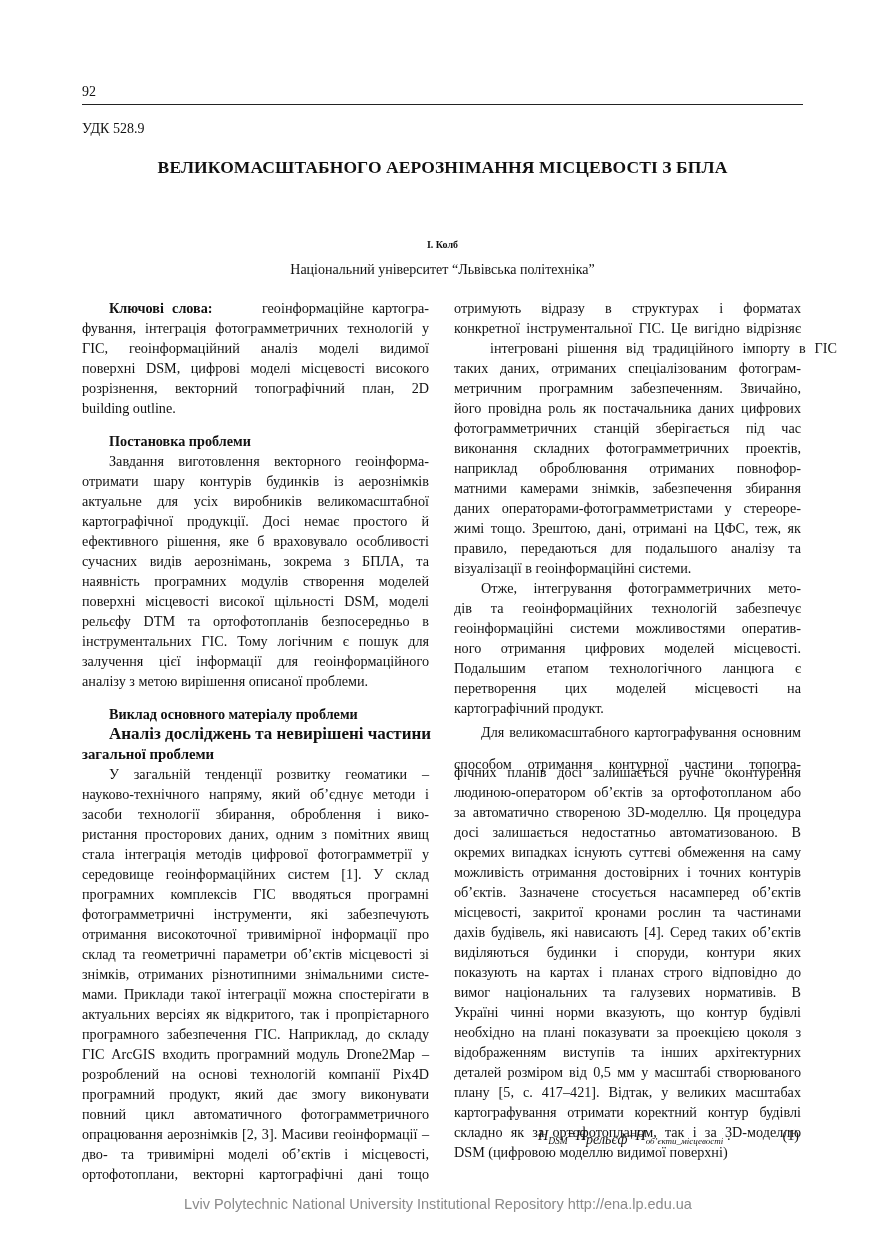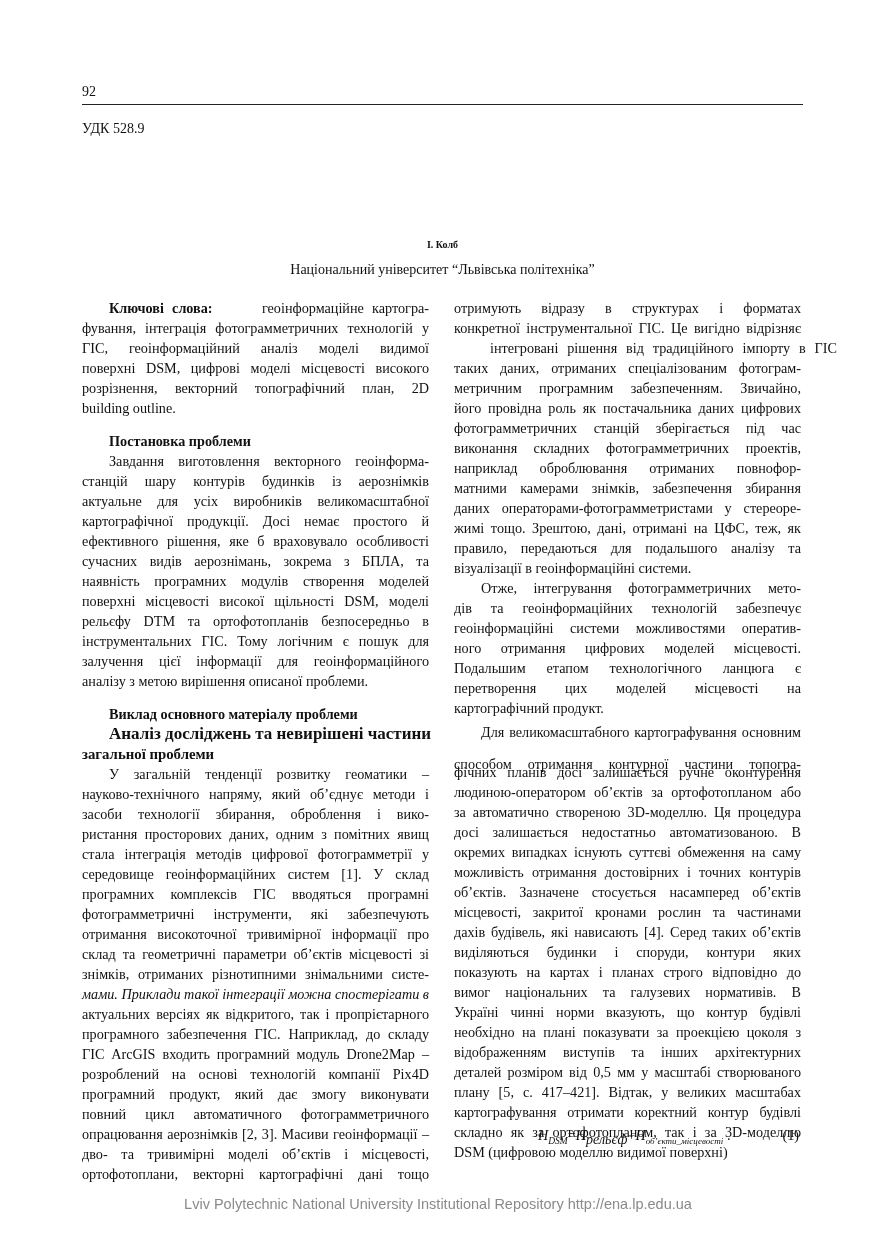--- a/index.html
+++ b/index.html
@@ -30,36 +30,37 @@
 </head>
 <body>
 
 <div class="hdr">
   <span class="pg">92</span>
 </div>
 
 <div class="udk">УДК 528.9</div>
 
 <div class="title">
+  <div>ВЕЛИКОМАСШТАБНОГО АЕРОЗНІМАННЯ МІСЦЕВОСТІ З БПЛА</div>
 </div>
 
 <div class="author">І. Колб</div>
 <div class="affil">Національний університет “Львівська політехніка”</div>
 
 <div class="col left" style="top:0;">
   <div class="ln ind" style="top:298px;"><b>Ключові слова:</b>&nbsp;&nbsp;&nbsp;&nbsp;&nbsp;&nbsp;<span>геоінформаційне картогра-</span></div>
   <div class="ln" style="top:318px;">фування, інтеграція фотограмметричних технологій у</div>
   <div class="ln" style="top:338px;">ГІС, геоінформаційний аналіз моделі видимої</div>
   <div class="ln" style="top:358px;">поверхні DSM, цифрові моделі місцевості високого</div>
   <div class="ln" style="top:378px;">розрізнення, векторний топографічний план, 2D</div>
   <div class="ln last" style="top:398px;">building outline.</div>
 
   <div class="ln ind hd" style="top:431px;">Постановка проблеми</div>
   <div class="ln ind" style="top:451px;">Завдання виготовлення векторного геоінформа-</div>
-  <div class="ln" style="top:471px;">станцій шару контурів будинків із аерознімків</div>
+  <div class="ln" style="top:471px;">отримати шару контурів будинків із аерознімків</div>
   <div class="ln" style="top:491px;">актуальне для усіх виробників великомасштабної</div>
   <div class="ln" style="top:511px;">картографічної продукції. Досі немає простого й</div>
   <div class="ln" style="top:531px;">ефективного рішення, яке б враховувало особливості</div>
   <div class="ln" style="top:551px;">сучасних видів аерознімань, зокрема з БПЛА, та</div>
   <div class="ln" style="top:571px;">наявність програмних модулів створення моделей</div>
   <div class="ln" style="top:591px;">поверхні місцевості високої щільності DSM, моделі</div>
   <div class="ln" style="top:611px;">рельєфу DTM та ортофотопланів безпосередньо в</div>
   <div class="ln" style="top:631px;">інструментальних ГІС. Тому логічним є пошук для</div>
   <div class="ln" style="top:651px;">залучення цієї інформації для геоінформаційного</div>
   <div class="ln last" style="top:671px;">аналізу з метою вирішення описаної проблеми.</div>
@@ -72,21 +73,21 @@
   <div class="ln" style="top:784px;">науково-технічного напряму, який об’єднує методи і</div>
   <div class="ln" style="top:804px;">засоби технології збирання, оброблення і вико-</div>
   <div class="ln" style="top:824px;">ристання просторових даних, одним з помітних явищ</div>
   <div class="ln" style="top:844px;">стала інтеграція методів цифрової фотограмметрії у</div>
   <div class="ln" style="top:864px;">середовище геоінформаційних систем [1]. У склад</div>
   <div class="ln" style="top:884px;">програмних комплексів ГІС вводяться програмні</div>
   <div class="ln" style="top:904px;">фотограмметричні інструменти, які забезпечують</div>
   <div class="ln" style="top:924px;">отримання високоточної тривимірної інформації про</div>
   <div class="ln" style="top:944px;">склад та геометричні параметри об’єктів місцевості зі</div>
   <div class="ln" style="top:964px;">знімків, отриманих різнотипними знімальними систе-</div>
-  <div class="ln" style="top:984px;font-style:italic;">мами. Приклади такої інтеграції можна спостерігати в</div>
+  <div class="ln" style="top:984px;">мами. Приклади такої інтеграції можна спостерігати в</div>
   <div class="ln" style="top:1004px;">актуальних версіях як відкритого, так і пропрієтарного</div>
   <div class="ln" style="top:1024px;">програмного забезпечення ГІС. Наприклад, до складу</div>
   <div class="ln" style="top:1044px;">ГІС ArcGIS входить програмний модуль Drone2Map –</div>
   <div class="ln" style="top:1064px;">розроблений на основі технологій компанії Pix4D</div>
   <div class="ln" style="top:1084px;">програмний продукт, який дає змогу виконувати</div>
   <div class="ln" style="top:1104px;">повний цикл автоматичного фотограмметричного</div>
   <div class="ln" style="top:1124px;">опрацювання аерознімків [2, 3]. Масиви геоінформації –</div>
   <div class="ln" style="top:1144px;">дво- та тривимірні моделі об’єктів і місцевості,</div>
   <div class="ln" style="top:1164px;">ортофотоплани, векторні картографічні дані тощо</div>
 </div>

